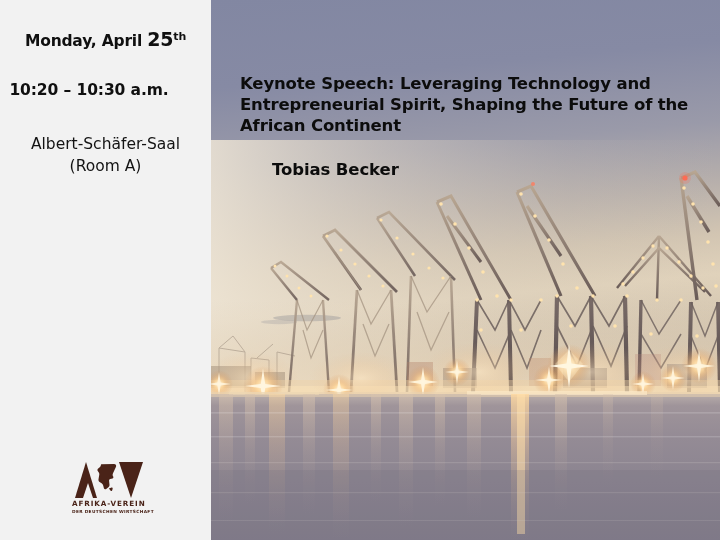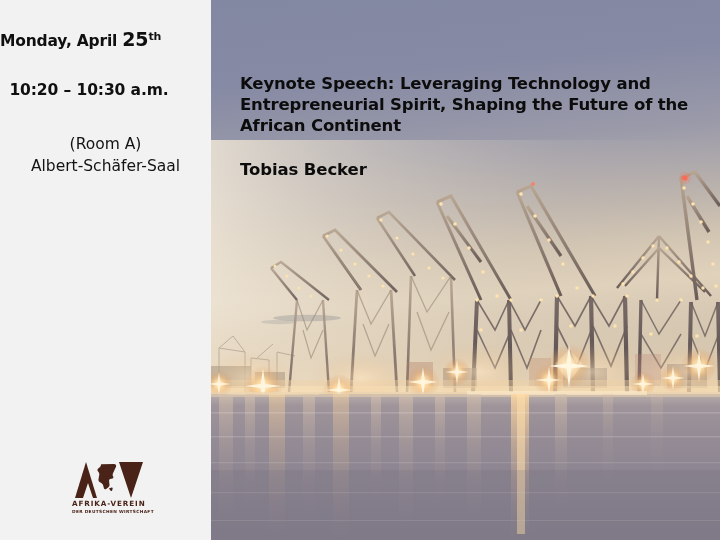--- a/index.html
+++ b/index.html
@@ -30,21 +30,21 @@
     width: 211px;
     height: 540px;
     background: #f2f2f2;
   }
 
   .session-date {
     position: absolute;
     left: 0;
     top: 28px;
     width: 211px;
-    text-align: left;
+    text-align: center;
     font-size: 15.5px;
     font-weight: bold;
     color: #101010;
     letter-spacing: -0.2px;
     white-space: nowrap;
   }
   .session-date .daynum {
     font-size: 19px;
     font-weight: bold;
   }
@@ -197,20 +197,21 @@
     line-height: 1.26;
     letter-spacing: -0.15px;
   }
   .speaker-name {
     margin-top: 24px;
     font-size: 16.5px;
     font-weight: bold;
     color: #0c0c0c;
     line-height: 1.24;
     letter-spacing: -0.1px;
+    margin-left: 32px;
   }
   .speaker-role {
     font-size: 16.5px;
     font-weight: normal;
     color: #151515;
     line-height: 1.24;
     letter-spacing: -0.1px;
   }
   .speaker-org {
     font-size: 16.5px;
@@ -227,22 +228,22 @@
 
   <div class="left-panel">
 
     <div class="session-date">
       <span>Monday, April </span><span class="daynum">25</span><span class="ordinal">th</span>
     </div>
 
     <div class="session-time">10:20 – 10:30 a.m.</div>
 
     <div class="session-room">
+      <span class="room-line">Albert-Schäfer-Saal</span>
       <span class="room-line">(Room A)</span>
-      <span class="room-line">Albert-Schäfer-Saal</span>
     </div>
 
     <div class="logo">
       <div class="logo-mark">
         <div class="logo-a"></div>
         <div class="logo-a-notch"></div>
         <div class="logo-v"></div>
         <div class="logo-africa">
           <svg viewBox="0 0 22 30" xmlns="http://www.w3.org/2000/svg">
             <path d="M4.2 1.2 L17.0 1.0 C18.6 1.0 19.6 2.2 19.0 3.8 L16.0 10.2 C15.4 11.6 15.6 12.6 16.2 13.6 C16.6 14.4 16.4 15.2 15.6 15.4 L13.2 16.1 C12.4 16.4 12.0 17.2 12.1 18.1 L12.5 21.8 C12.6 22.8 12.2 23.6 11.4 24.2 L9.2 25.9 C8.3 26.6 7.2 26.3 6.9 25.2 L6.2 22.4 C6.0 21.5 5.4 20.8 4.6 20.3 L2.6 19.0 C1.7 18.4 1.3 17.4 1.5 16.3 L2.3 11.6 C2.4 10.9 2.2 10.2 1.8 9.6 L0.8 8.1 C0.2 7.2 0.4 6.1 1.2 5.4 L3.0 3.9 C3.6 3.4 3.9 2.7 3.9 2.0 Z M11.9 25.6 L13.4 27.6 C13.9 28.3 14.8 28.2 15.1 27.4 L15.6 26.0 C15.9 25.2 15.4 24.5 14.6 24.6 Z" fill="#4a2318"></path>

